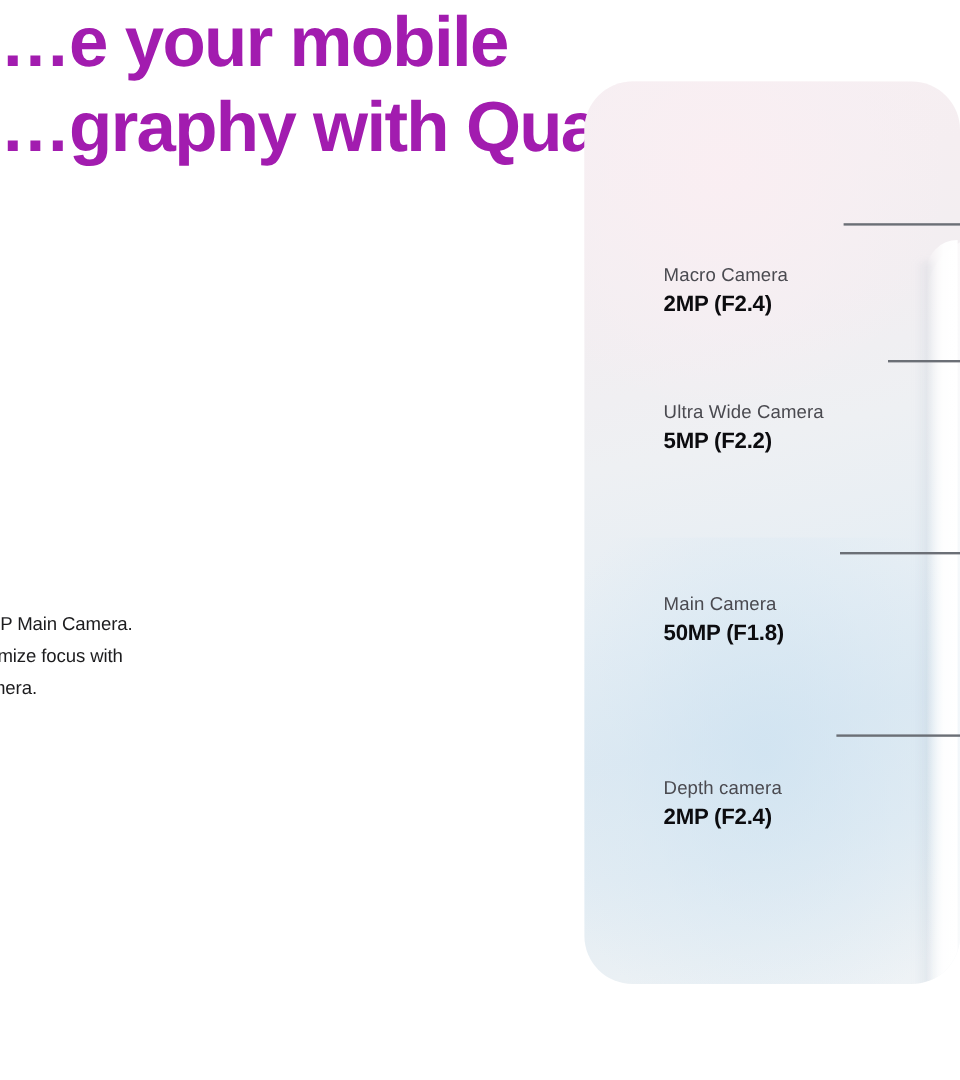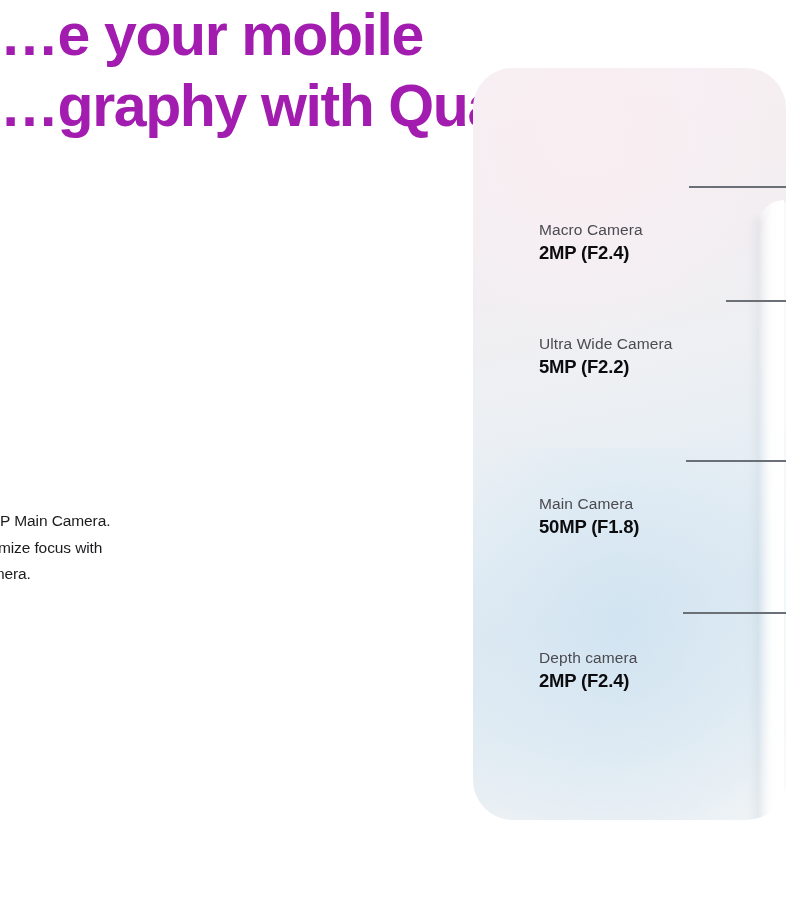--- a/index.html
+++ b/index.html
@@ -44,21 +44,21 @@
     line-height: 1.72;
     font-weight: 400;
     letter-spacing: -0.1px;
     color: #1c1c1e;
     white-space: pre-line;
   }
 
   
   .product-panel {
     position: absolute;
-    left: 473px;
+    left: 487px;
     top: 68px;
     width: 313px;
     height: 752px;
     border-radius: 40px;
     overflow: hidden;
     background:
       linear-gradient(168deg,
         #f7eff2 0%,
         #f5eef1 14%,
         #f2eef1 26%,

